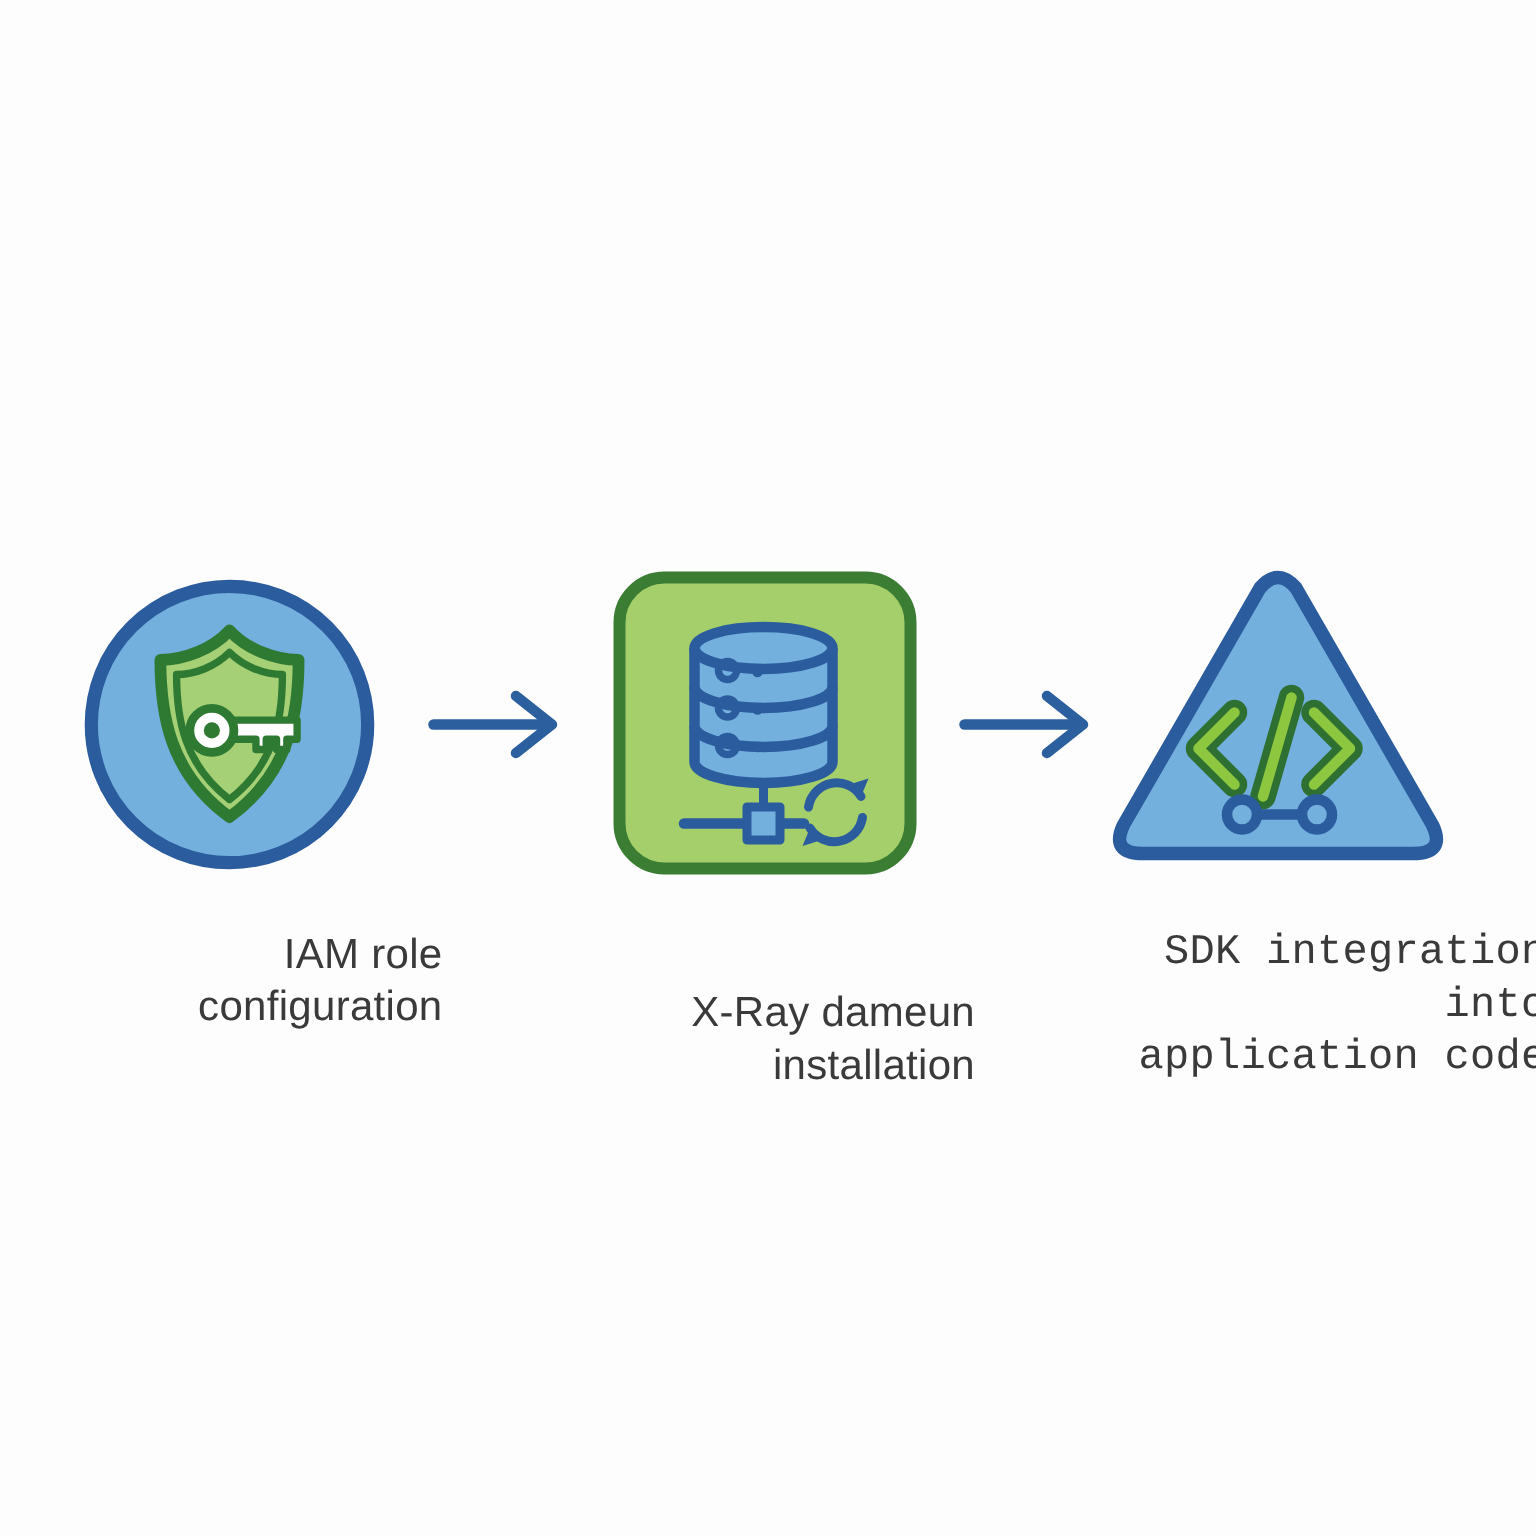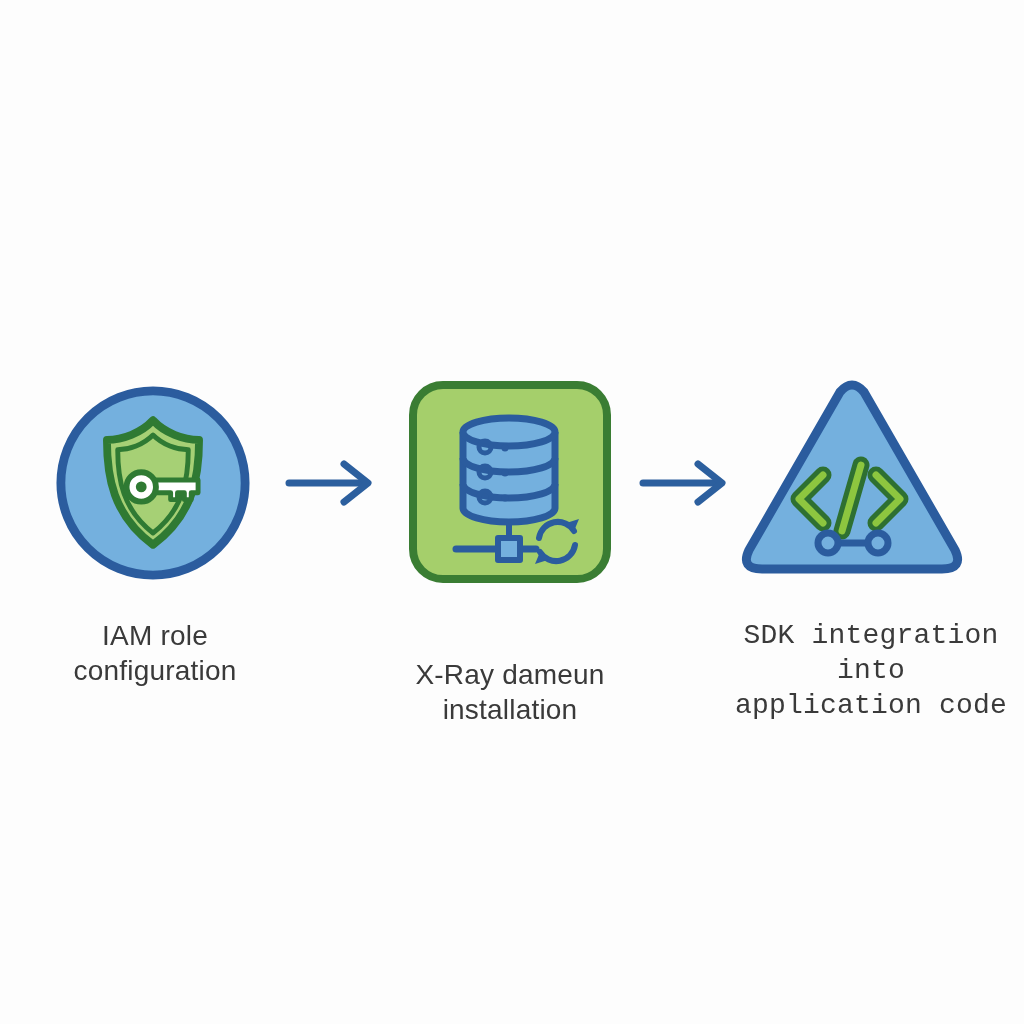--- a/index.html
+++ b/index.html
@@ -12,21 +12,21 @@
   .icon-svg{display:block;width:100%;height:100%;}
   .step-icon{position:absolute;}
   .step-icon.circle {left:55px;  top:385px; width:196px; height:196px;}
   .step-icon.square {left:408px; top:380px; width:204px; height:204px;}
   .step-icon.triangle{left:736px; top:377px; width:232px; height:207px;}
   .arrow{position:absolute; width:100px; height:60px;}
   .arrow.a1{left:284px; top:453px;}
   .arrow.a2{left:638px; top:453px;}
   .step-label{
     position:absolute; top:618px;
-    text-align:center; white-space:pre-line;
+    text-align:right; white-space:pre-line;
     font-size:28px; line-height:35px;
     color:var(--text_color,#3a3a3a);
     letter-spacing:0.2px;
   }
   .step-label.l1{left:15px;  width:280px;}
   .step-label.l2{left:370px; width:280px;margin-top:39px;}
   .step-label.l3{left:711px; width:320px;font-family:Liberation Mono, monospace;}
 </style>
 </head>
 <body>

